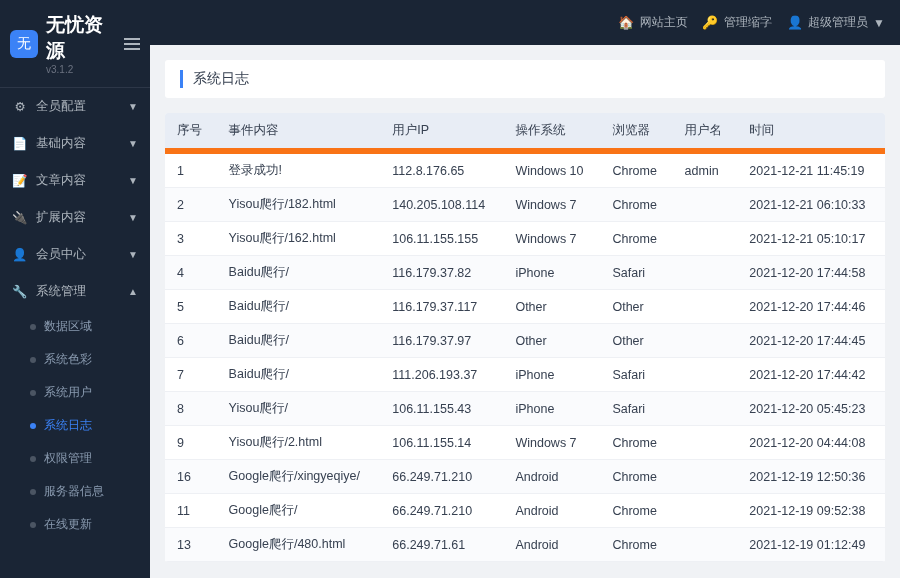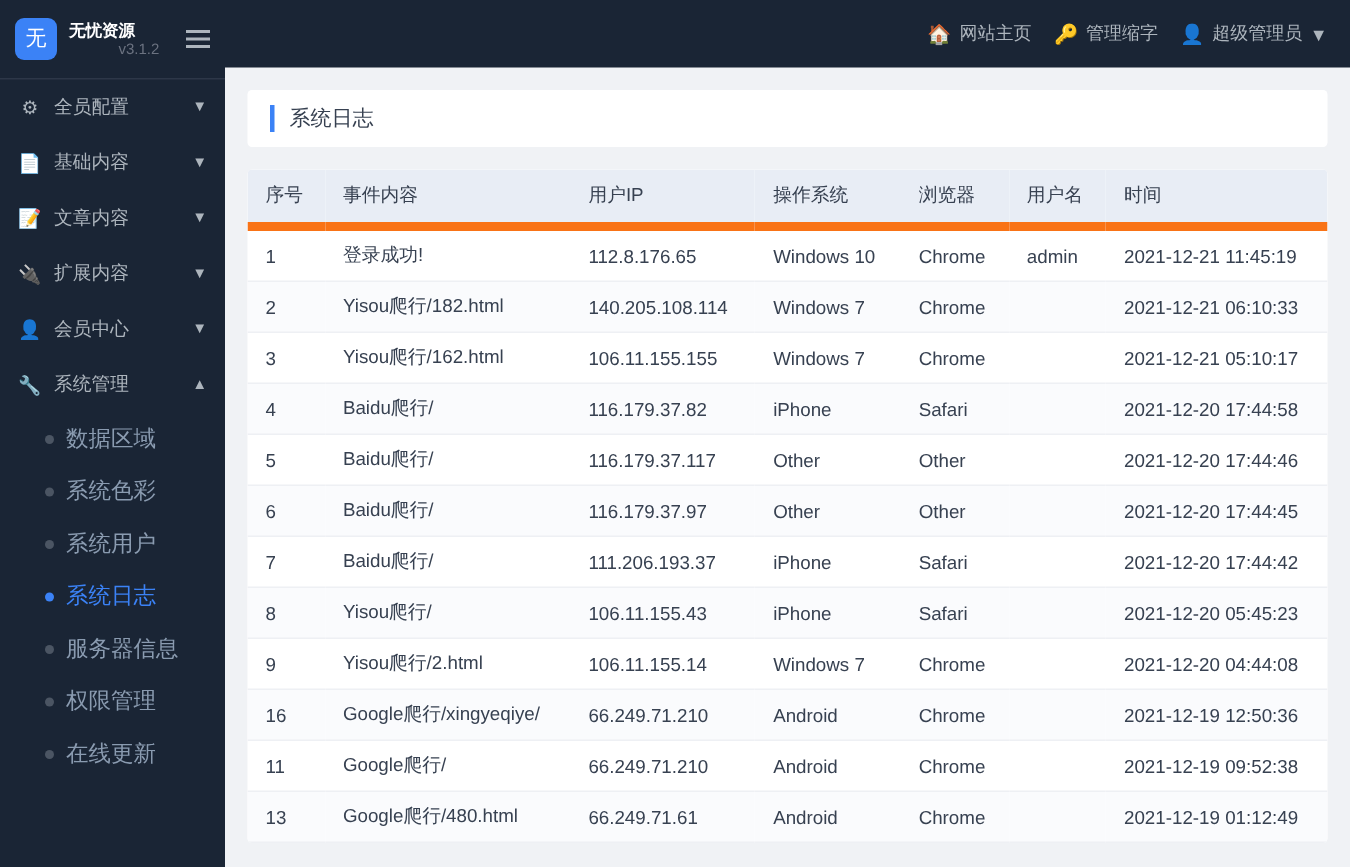--- a/index.html
+++ b/index.html
@@ -2,30 +2,30 @@
 <html><head>
   <meta charset="utf-8">
   <style>
     * { margin: 0; padding: 0; box-sizing: border-box; }
     body { font-family: "Microsoft YaHei", Arial, sans-serif; font-size: 13px; background: #f0f2f5; display: flex; height: 578px; overflow: hidden; }
 
     
     .sidebar { width: 150px; background: #1a2535; color: #adb5bd; display: flex; flex-direction: column; height: 578px; overflow-y: auto; flex-shrink: 0; }
     .sidebar-logo { background: #1a2535; padding: 12px 10px; display: flex; align-items: center; gap: 8px; border-bottom: 1px solid #2d3748; }
     .logo-icon { width: 28px; height: 28px; background: #3b82f6; border-radius: 6px; display: flex; align-items: center; justify-content: center; color: white; font-size: 14px; flex-shrink: 0; }
-    .logo-text { color: #fff; font-size: 11px; font-weight: bold; }
-    .logo-version { color: #6b7280; font-size: 10px; margin-left: 33px; }
+    .logo-text { color: #fff; font-size: 19px; font-weight: bold; }
+    .logo-version { color: #6b7280; font-size: 10px; }
     .hamburger { margin-left: auto; cursor: pointer; color: #adb5bd; }
     .hamburger span { display: block; width: 16px; height: 2px; background: #adb5bd; margin: 3px 0; }
 
     .sidebar-menu { flex: 1; }
     .menu-item { display: flex; align-items: center; padding: 10px 12px; cursor: pointer; color: #adb5bd; font-size: 12.5px; position: relative; }
     .menu-item .menu-icon { width: 16px; height: 16px; margin-right: 8px; flex-shrink: 0; display: flex; align-items: center; justify-content: center; }
     .menu-item .arrow { margin-left: auto; font-size: 10px; }
-    .sub-menu-item { display: flex; align-items: center; padding: 8px 12px 8px 30px; cursor: pointer; color: #8a9bb0; font-size: 15px; }
+    .sub-menu-item { display: flex; align-items: center; padding: 8px 12px 8px 30px; cursor: pointer; color: #8a9bb0; font-size: 12px; }
     .sub-menu-item.active { color: #3b82f6; }
     .sub-menu-item .dot { width: 6px; height: 6px; border-radius: 50%; background: #4b5563; margin-right: 8px; }
     .sub-menu-item.active .dot { background: #3b82f6; }
 
     
     .main-content { flex: 1; display: flex; flex-direction: column; overflow: hidden; }
     .header { background: #1a2535; height: 45px; display: flex; align-items: center; justify-content: flex-end; padding: 0 15px; gap: 15px; flex-shrink: 0; }
     .header-btn { display: flex; align-items: center; gap: 5px; color: #adb5bd; font-size: 12px; cursor: pointer; }
     .header-btn .btn-icon { font-size: 13px; }
 
@@ -102,25 +102,25 @@
     <div class="sub-menu-item">
       <span class="dot"></span>
       <span>系统用户</span>
     </div>
     <div class="sub-menu-item active">
       <span class="dot"></span>
       <span>系统日志</span>
     </div>
     <div class="sub-menu-item">
       <span class="dot"></span>
+      <span>权限管理</span>
+    </div>
+    <div class="sub-menu-item">
+      <span class="dot"></span>
       <span>服务器信息</span>
-    </div>
-    <div class="sub-menu-item">
-      <span class="dot"></span>
-      <span>权限管理</span>
     </div>
     <div class="sub-menu-item">
       <span class="dot"></span>
       <span>在线更新</span>
     </div>
   </div>
 </div>
 
 <div class="main-content">
 

